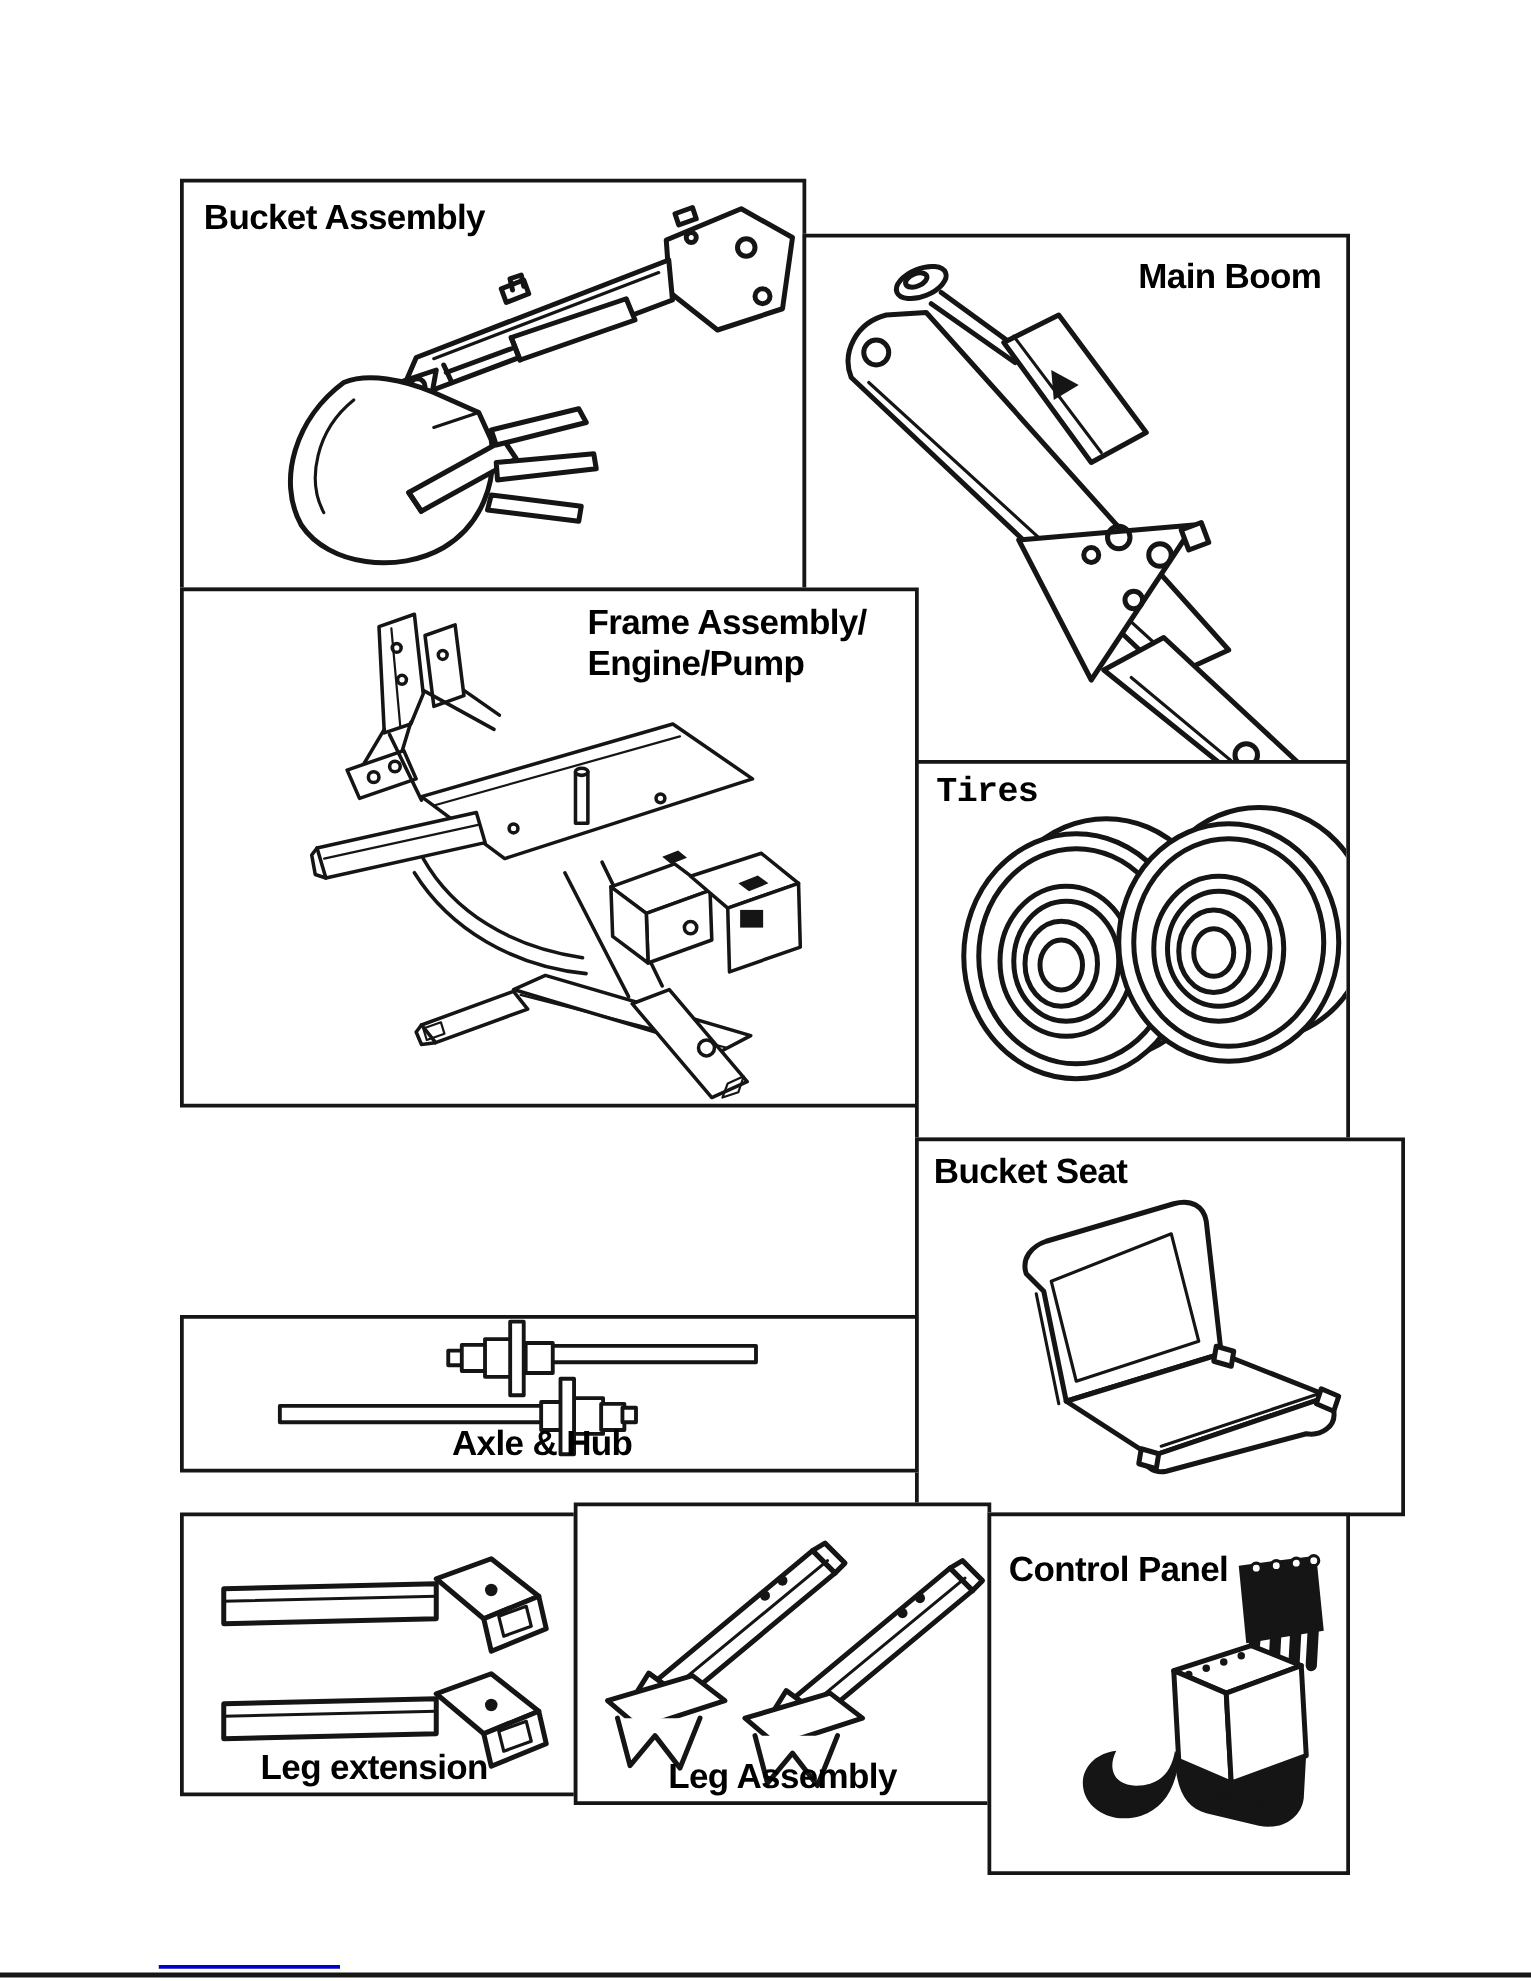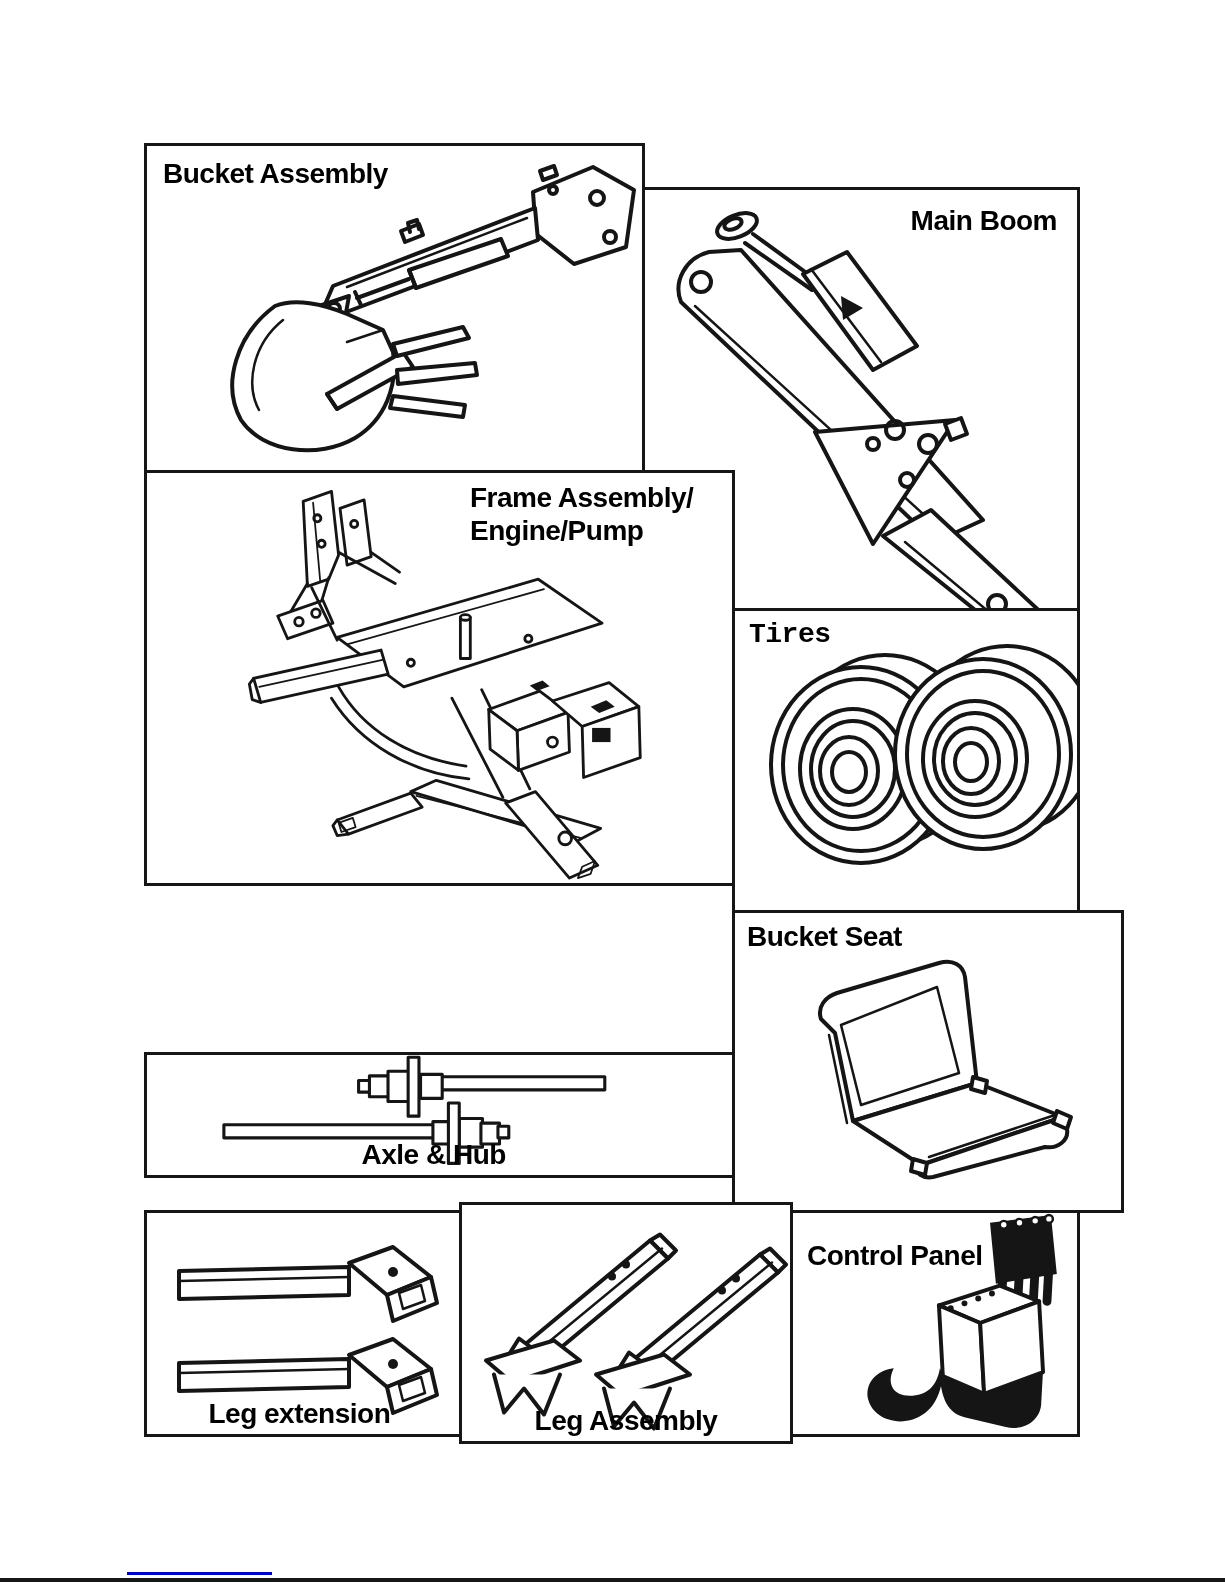--- a/index.html
+++ b/index.html
@@ -235,21 +235,21 @@
         <path class="thin" d="M66,128 L192,24"></path>
         <circle class="bf" cx="142" cy="52" r="4"></circle>
         <circle class="bf" cx="156" cy="40" r="4"></circle>
         <path class="wf" d="M49,114 L79,136 L65,152 L39,130 Z"></path>
         <path class="wf" d="M16,136 L84,116 L110,136 L42,158 Z"></path>
         <path class="wf" d="M24,150 L34,188 L54,164 L74,190 L90,150"></path>
       </g>
     </svg>
   </div>
 
-  <div class="cell" style="left:790px;top:1210px;width:290px;height:227px;">
+  <div class="cell" style="left:790px;top:1210px;width:290px;height:290px;">
     <span class="lbl" style="left:14px;top:26px;">Control Panel</span>
     <svg viewBox="0 0 284 225">
       <path class="bf" d="M198,10 L260,2 L266,62 L204,72 Z"></path>
       <path class="lever" d="M212,60 L208,96"></path>
       <path class="lever" d="M228,58 L226,94"></path>
       <path class="lever" d="M244,56 L242,92"></path>
       <path class="lever" d="M258,54 L256,90"></path>
       <circle class="thin wf" cx="212" cy="12" r="4"></circle>
       <circle class="thin wf" cx="228" cy="10" r="4"></circle>
       <circle class="thin wf" cx="244" cy="8" r="4"></circle>

